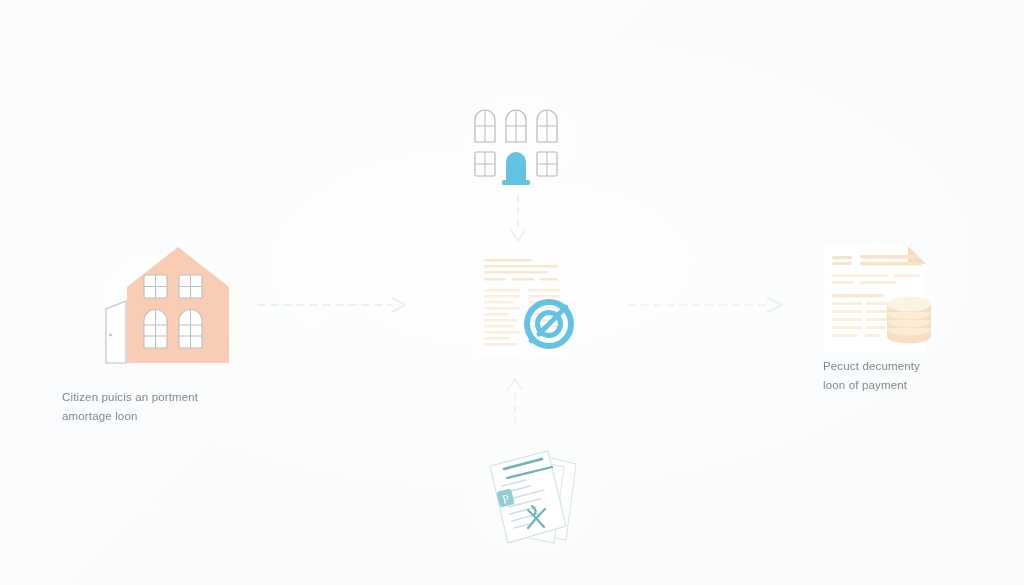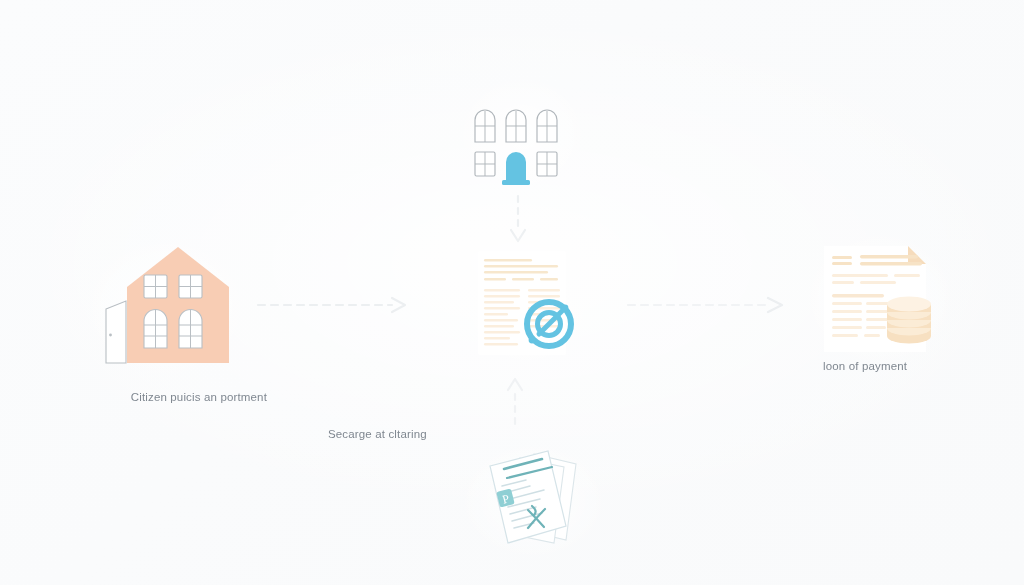--- a/index.html
+++ b/index.html
@@ -31,21 +31,21 @@
       radial-gradient(ellipse 70% 60% at 50% 45%, rgba(255,255,255,0.9) 0%, rgba(250,251,252,0) 75%);
     pointer-events: none;
   }
 
   .icon-wrap {
     position: absolute;
   }
 
   .caption {
     position: absolute;
-    text-align: right;
+    text-align: left;
     color: #6e7781;
     font-size: 11.5px;
     line-height: 1.62;
     letter-spacing: 0.15px;
     font-family: "Liberation Sans", sans-serif;
     opacity: 0.88;
   }
   .caption-left {
     text-align: left;
   }
@@ -110,20 +110,21 @@
 
       <g>
         <path d="M6 66 L26 58 L26 120 L6 120 Z" fill="#ffffff" stroke="#b9bfc4" stroke-width="1.1"></path>
         <circle cx="10.5" cy="92" r="1.4" fill="#b9bfc4"></circle>
       </g>
     </svg>
   </div>
 
   <div class="caption" style="left:62px; top:388px; width:205px;">
     <div>Citizen puicis an portment</div>
+    <div>amortage loon</div>
   </div>
 
   <div class="arrow-h" style="left:258px; top:295px; width:150px;">
     <svg width="150" height="20" viewBox="0 0 150 20">
       <line x1="0" y1="10" x2="134" y2="10" stroke="#eceff1" stroke-width="2.2" stroke-dasharray="7 6" stroke-linecap="round"></line>
       <path d="M134 3 L147 10 L134 17" fill="none" stroke="#eceff1" stroke-width="2.2" stroke-linecap="round" stroke-linejoin="round"></path>
     </svg>
   </div>
 
   <div class="glow" style="left:452px; top:72px; width:140px; height:128px;"></div>
@@ -213,21 +214,20 @@
         <circle cx="79" cy="79" r="22" fill="none" stroke="#64c3e2" stroke-width="6"></circle>
         <circle cx="79" cy="79" r="11.5" fill="none" stroke="#64c3e2" stroke-width="5"></circle>
         <line x1="69" y1="89" x2="92" y2="66" stroke="#64c3e2" stroke-width="5" stroke-linecap="round"></line>
         <circle cx="95" cy="63" r="3.4" fill="#64c3e2"></circle>
         <circle cx="62" cy="95" r="3.4" fill="#64c3e2"></circle>
       </g>
     </svg>
   </div>
 
   <div class="caption caption-left" style="left:328px; top:425px; width:180px;">
-    <div>Secarge at cltaring</div>
   </div>
 
   <div class="arrow-v" style="left:505px; top:378px; height:48px;">
     <svg width="20" height="48" viewBox="0 0 20 48">
       <line x1="10" y1="46" x2="10" y2="12" stroke="#f0f2f4" stroke-width="2.2" stroke-dasharray="6 6" stroke-linecap="round"></line>
       <path d="M3 12 L10 1 L17 12" fill="none" stroke="#f0f2f4" stroke-width="2.2" stroke-linecap="round" stroke-linejoin="round"></path>
     </svg>
   </div>
 
   <div class="glow" style="left:458px; top:440px; width:150px; height:120px;"></div>
@@ -323,16 +323,17 @@
         <ellipse cx="95" cy="78" rx="22" ry="7.5" fill="#fbecd6"></ellipse>
         <rect x="73" y="70" width="44" height="8" fill="#f7e0c1"></rect>
         <ellipse cx="95" cy="70" rx="22" ry="7.5" fill="#fbecd6"></ellipse>
         <rect x="73" y="62" width="44" height="8" fill="#f7e0c1"></rect>
         <ellipse cx="95" cy="62" rx="22" ry="7.5" fill="#fdf2e3"></ellipse>
       </g>
     </svg>
   </div>
 
   <div class="caption caption-left" style="left:823px; top:357px; width:190px;">
+    <div>Pecuct decumenty</div>
     <div>loon of payment</div>
   </div>
 
 </div>
 
 </body></html>

